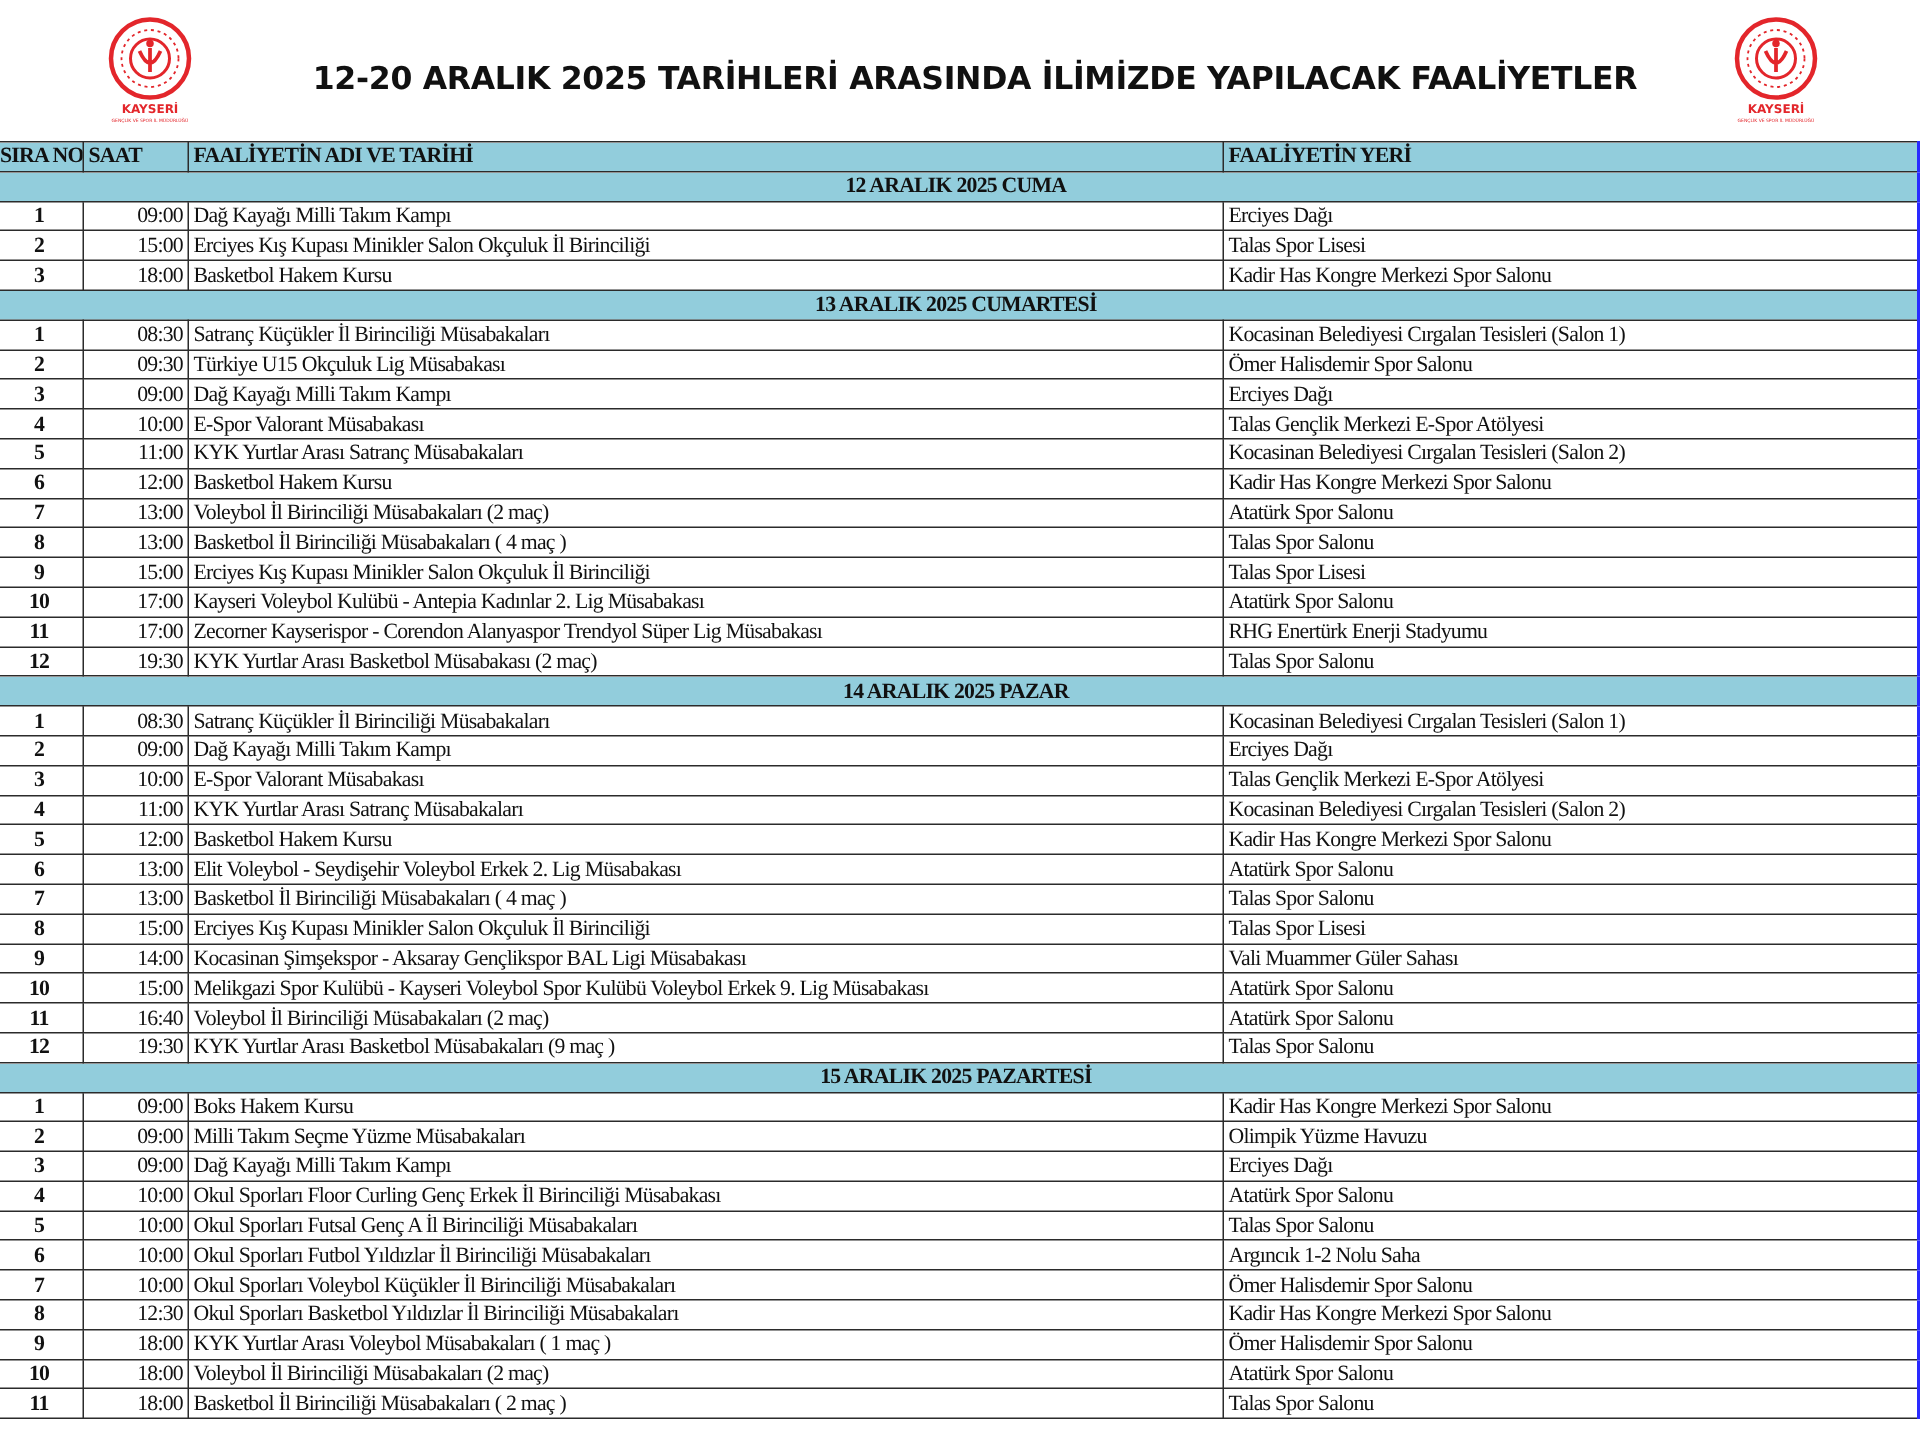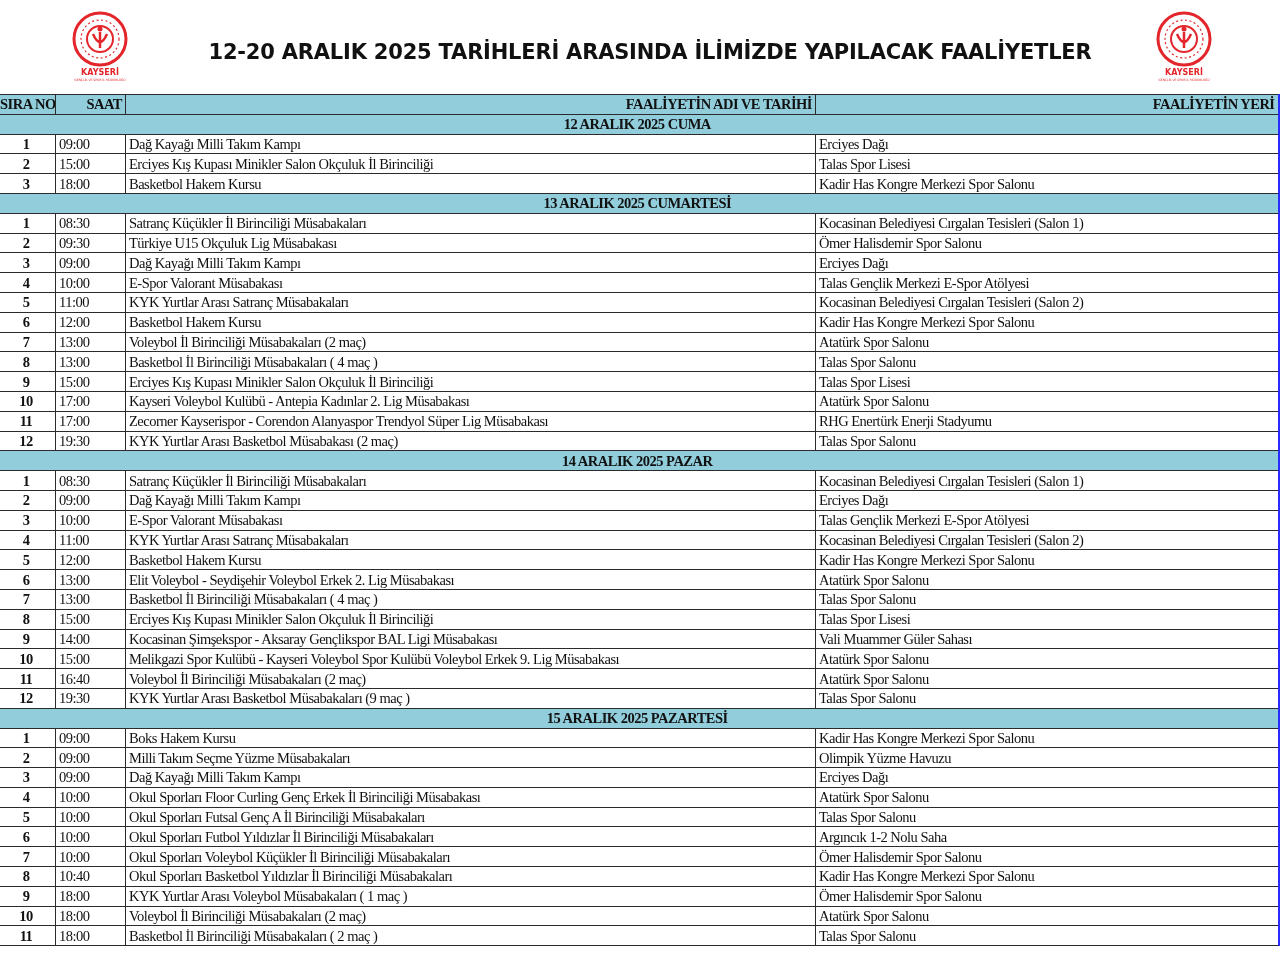--- a/index.html
+++ b/index.html
@@ -5,24 +5,24 @@
   html, body { margin:0; padding:0; }
   body { width:1280px; height:960px; background:#ffffff; position:relative; overflow:hidden; font-family:"Liberation Serif", serif; }
   .logo { position:absolute; top:10px; width:68px; height:76px; }
   .logo.left { left:66px; }
   .logo.right { left:1150px; }
   .logo svg { display:block; }
   .title { position:absolute; left:0; width:1300px; top:40px; text-align:center; font-family:"DejaVu Sans", sans-serif; font-weight:bold; font-size:21px; color:#111; letter-spacing:-0.2px; }
   table.sched { position:absolute; left:-4px; top:94px; width:1282px; border-collapse:collapse; table-layout:fixed; }
   table.sched td, table.sched th { height:18px; padding:0 3px; border:1px solid #2b2b2b; font-size:14.5px; line-height:18px; white-space:nowrap; overflow:hidden; color:#111; letter-spacing:-0.5px; }
   table.sched tr { height:19.8px; }
-  th { background:#92cddc; font-weight:bold; text-align:right; }
+  th { background:#92cddc; font-weight:bold; text-align:left; }
   tr.day td { background:#92cddc; font-weight:bold; text-align:center; }
   td.no { text-align:center; font-weight:bold; }
-  td.time { text-align:left; }
+  td.time { text-align:right; }
   td.act, td.venue { text-align:left; }
   table.sched tr > *:last-child { border-right:2px solid #2a2aff; }
 </style>
 </head>
 <body>
 
 <div class="logo left">
   <svg width="68" height="76" viewBox="0 0 68 76">
     <circle cx="34" cy="29" r="26" fill="none" stroke="#e3262b" stroke-width="3"></circle>
     <circle cx="34" cy="29" r="19" fill="none" stroke="#e3262b" stroke-width="1.2" stroke-dasharray="2 2.5"></circle>
@@ -275,21 +275,21 @@
         <td class="venue">Argıncık 1-2 Nolu Saha</td>
       </tr>
       <tr>
         <td class="no">7</td>
         <td class="time">10:00</td>
         <td class="act">Okul Sporları Voleybol Küçükler İl Birinciliği Müsabakaları</td>
         <td class="venue">Ömer Halisdemir Spor Salonu</td>
       </tr>
       <tr>
         <td class="no">8</td>
-        <td class="time">10:40</td>
+        <td class="time">12:30</td>
         <td class="act">Okul Sporları Basketbol Yıldızlar İl Birinciliği Müsabakaları</td>
         <td class="venue">Kadir Has Kongre Merkezi Spor Salonu</td>
       </tr>
       <tr>
         <td class="no">9</td>
         <td class="time">18:00</td>
         <td class="act">KYK Yurtlar Arası Voleybol Müsabakaları ( 1 maç )</td>
         <td class="venue">Ömer Halisdemir Spor Salonu</td>
       </tr>
       <tr>

